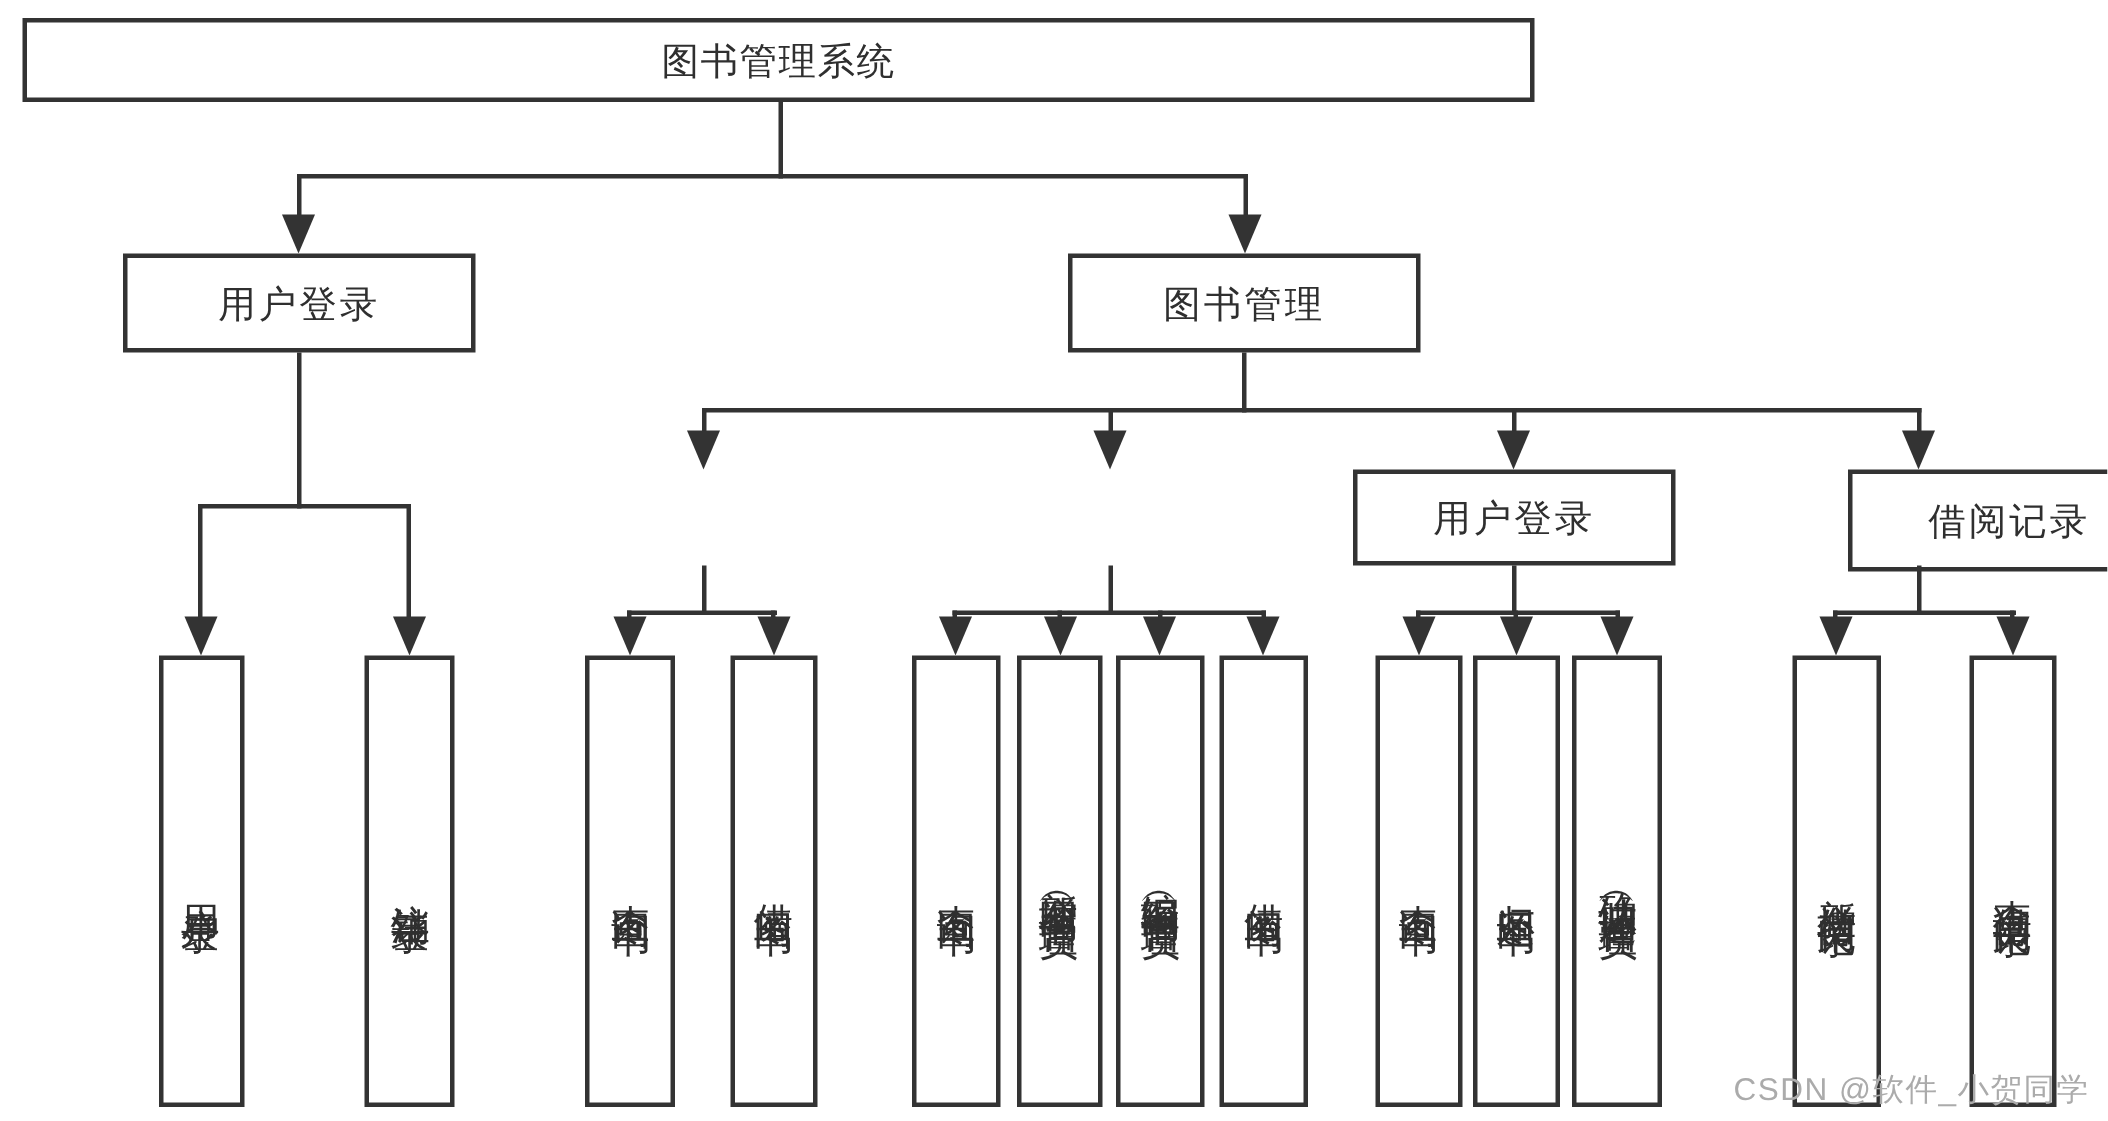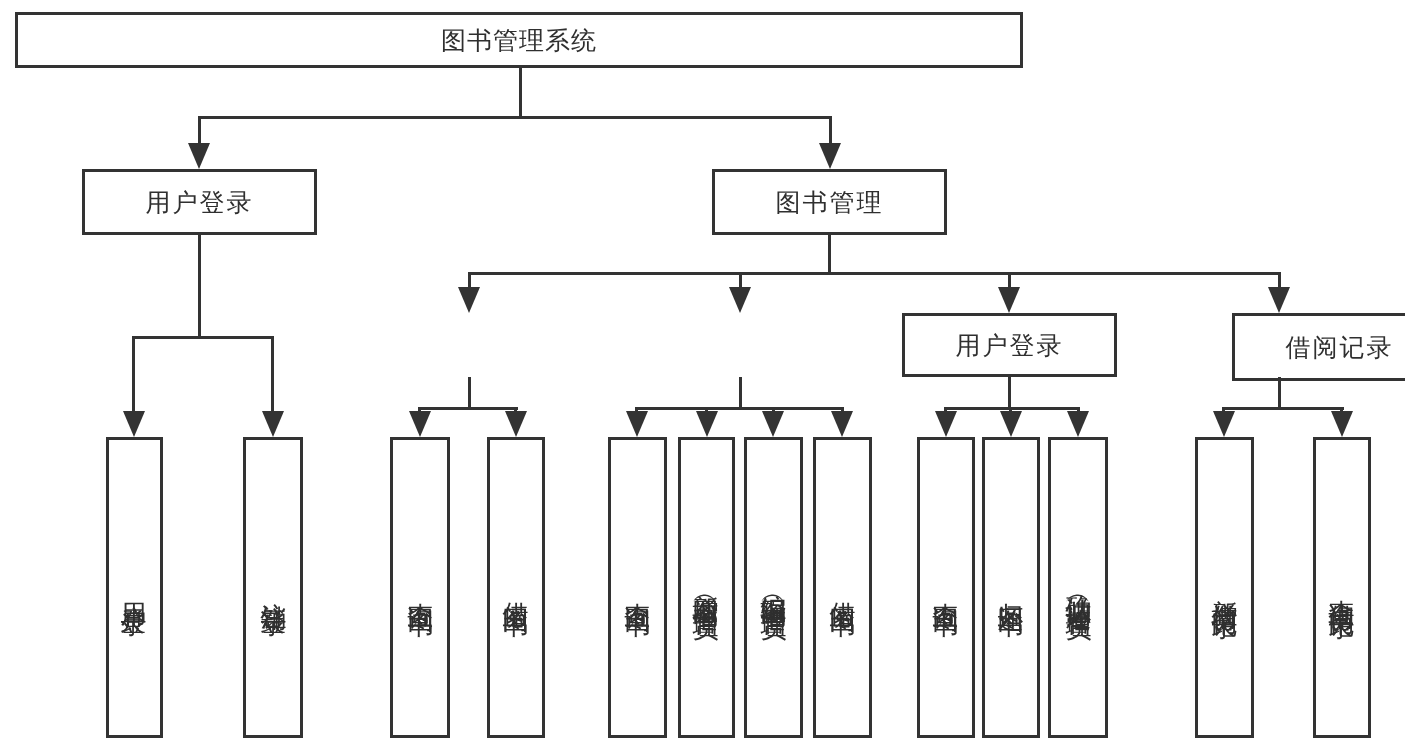--- a/index.html
+++ b/index.html
@@ -155,13 +155,14 @@
   <div class="node node-v" style="left:744px;top:437px;width:59px;height:301px;"><span>编辑图书（管理员）</span></div>
   <div class="node node-v" style="left:813px;top:437px;width:59px;height:301px;"><span>借阅图书</span></div>
 
   <div class="node node-v" style="left:917px;top:437px;width:58px;height:301px;"><span>查询图书</span></div>
   <div class="node node-v" style="left:982px;top:437px;width:58px;height:301px;"><span>归还图书</span></div>
   <div class="node node-v" style="left:1048px;top:437px;width:60px;height:301px;"><span>确认归还（管理员）</span></div>
 
   <div class="node node-v" style="left:1195px;top:437px;width:59px;height:301px;"><span>新增借阅记录</span></div>
   <div class="node node-v" style="left:1313px;top:437px;width:58px;height:301px;"><span>查询借阅记录</span></div>
 
+  <div class="watermark">CSDN @软件_小贺同学</div>
 </div>
 
 </body></html>

